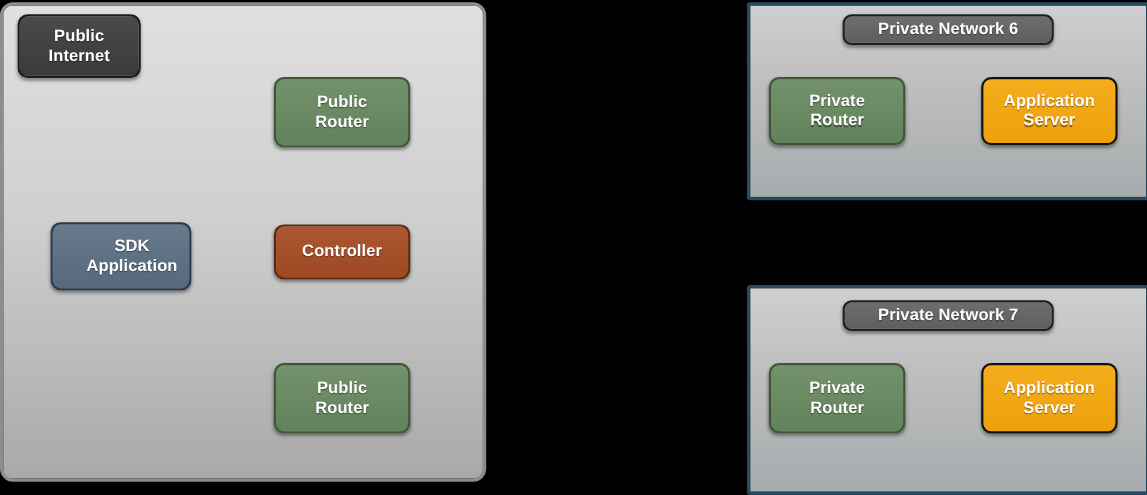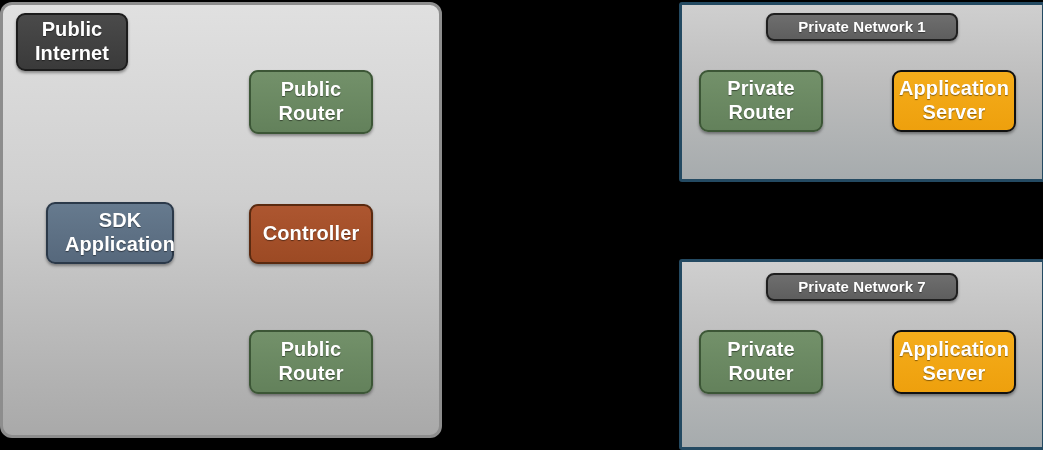--- a/index.html
+++ b/index.html
@@ -18,21 +18,21 @@
   
   .node {
     position: absolute;
     box-sizing: border-box;
     display: flex;
     align-items: center;
     justify-content: center;
     text-align: center;
     color: #ffffff;
     font-weight: bold;
-    font-size: 20px;
+    font-size: 15px;
     line-height: 1.18;
     border-radius: 9px;
     border-style: solid;
     border-width: 2px;
     text-shadow: 0 1px 1px rgba(0,0,0,0.45);
     letter-spacing: 0.1px;
     box-shadow: 0 2px 3px rgba(0,0,0,0.38);
   }
   .node span { display: block; white-space: pre-line; }
 
@@ -105,33 +105,33 @@
 <div class="node green" style="left:249px; top:70px; width:124px; height:64px;">
   <span>Public
 Router</span>
 </div>
 
 <div class="node slate" style="left:46px; top:202px; width:128px; height:62px;padding-left:20px;">
   <span>SDK
 Application</span>
 </div>
 
-<div class="node brown" style="left:249px; top:204px; width:124px; height:60px;">
+<div class="node brown" style="left:249px; top:204px; width:124px; height:50px;">
   <span>Controller</span>
 </div>
 
 <div class="node green" style="left:249px; top:330px; width:124px; height:64px;">
   <span>Public
 Router</span>
 </div>
 
 <div class="panel panel-private" id="panel-private-1"></div>
 
 <div class="node badge" style="left:766px; top:13px; width:192px; height:28px;">
-  <span>Private Network 1</span>
+  <span>Private Network 6</span>
 </div>
 
 <div class="node green" style="left:699px; top:70px; width:124px; height:62px;">
   <span>Private
 Router</span>
 </div>
 
 <div class="node amber" style="left:892px; top:70px; width:124px; height:62px;">
   <span>Application
 Server</span>

